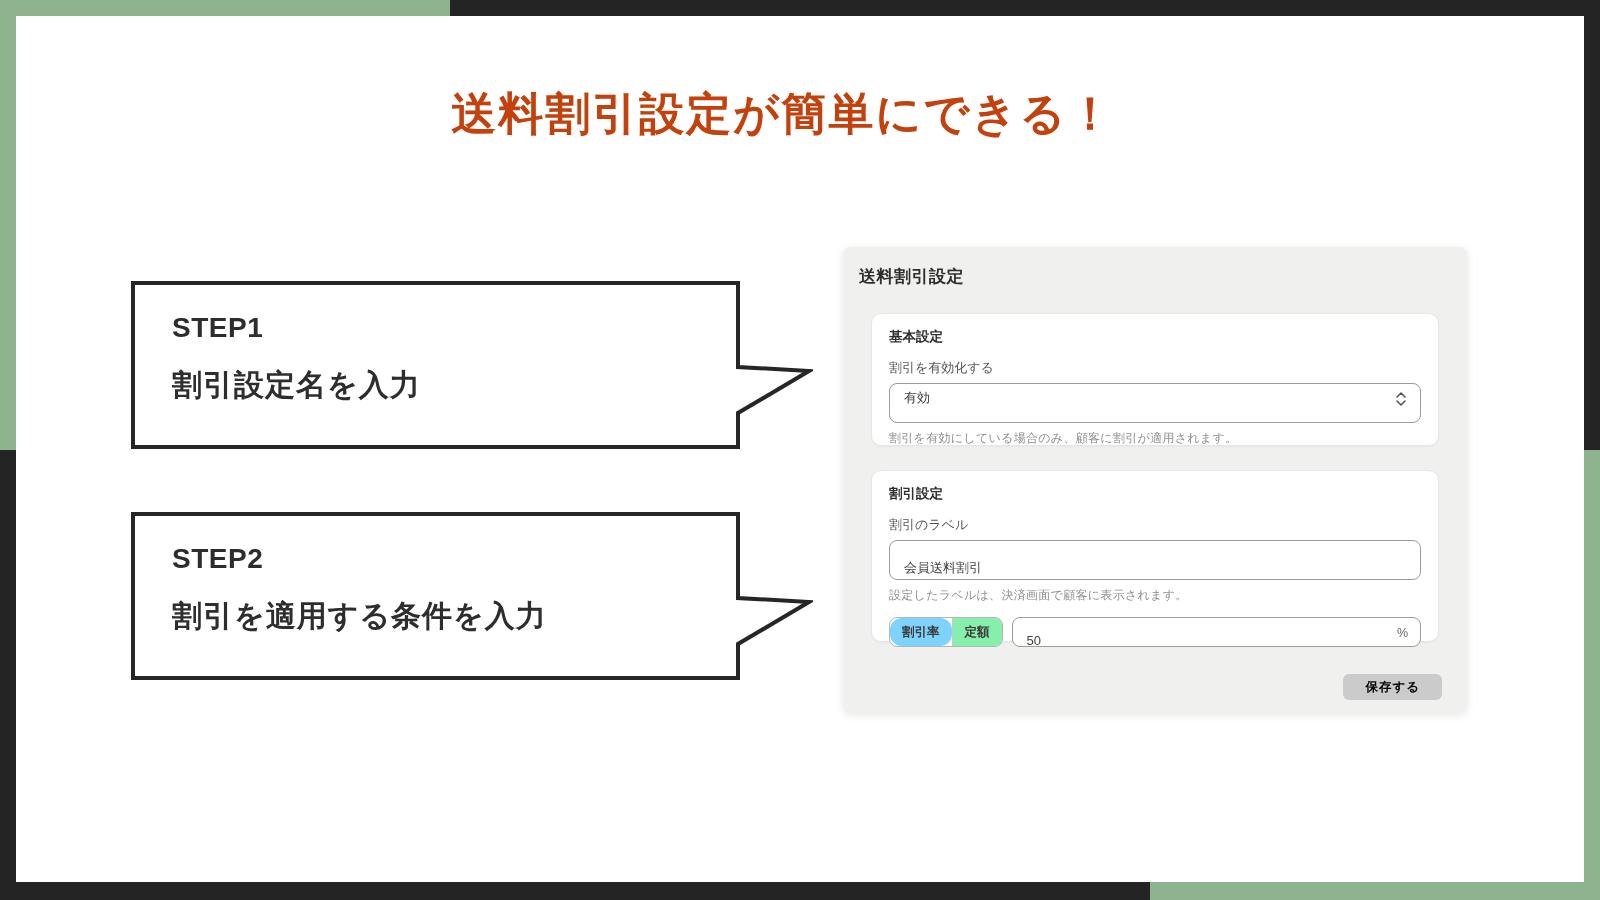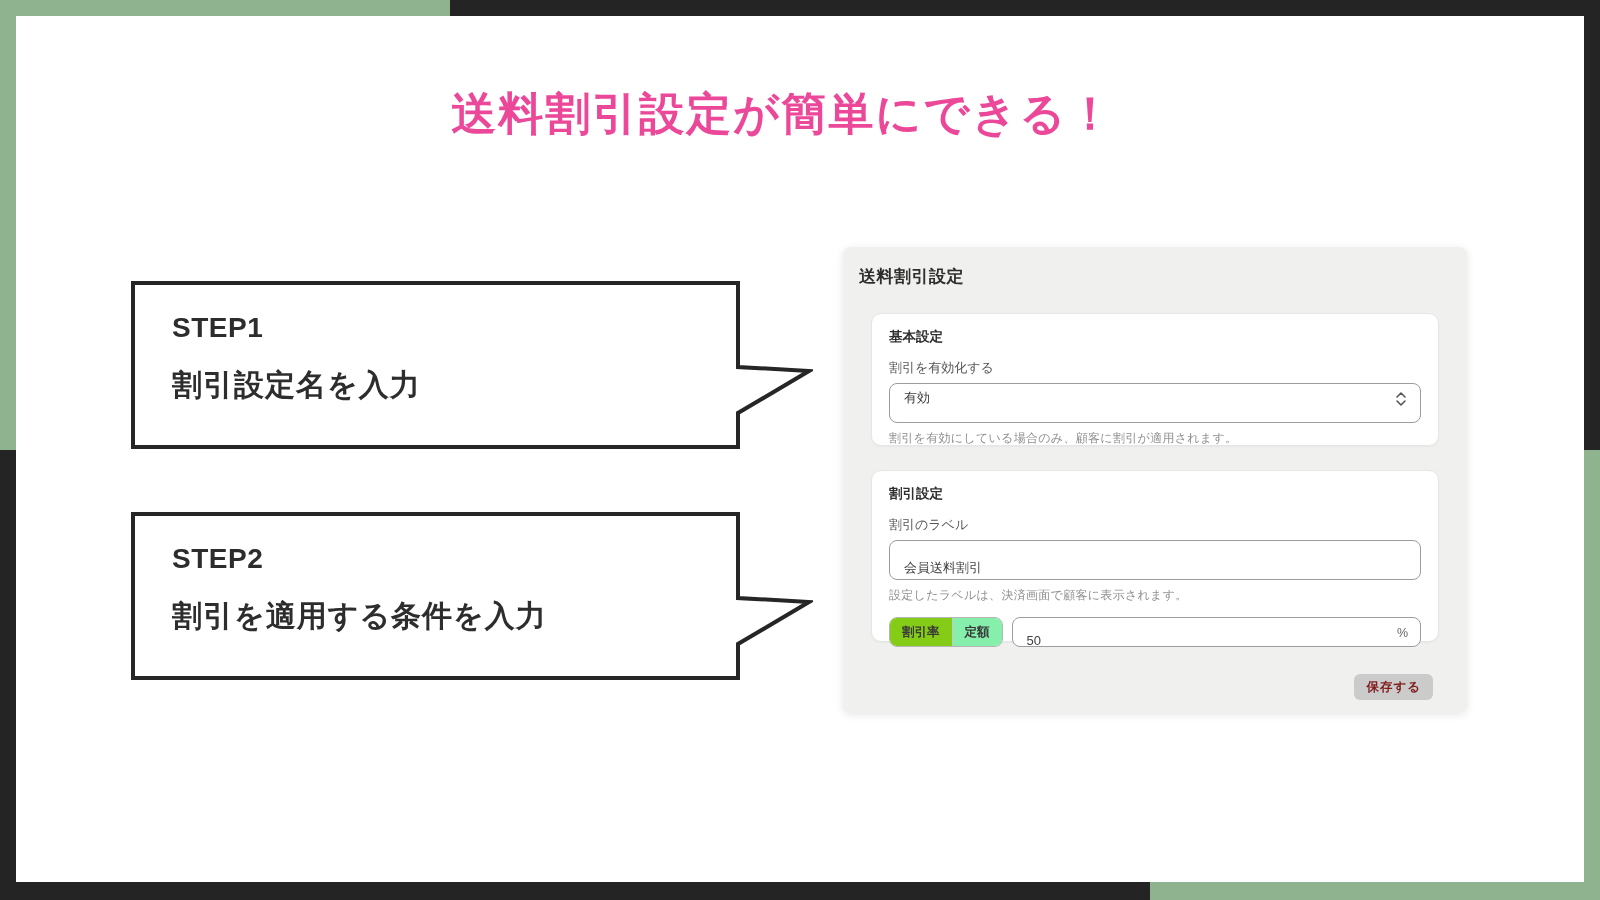--- a/index.html
+++ b/index.html
@@ -26,21 +26,21 @@
   .band-bottom-green { left: 1150px; top: 882px;  width: 450px;  height: 18px; }
 
   
   .main-title {
     position: absolute;
     left: 0; right: 34px; top: 84px;
     text-align: center;
     font-size: 45px;
     font-weight: bold;
     letter-spacing: 2px;
-    color: #ec4899;
+    color: #c2410c;
   }
 
   
   .bubble {
     position: absolute;
     left: 131px;
     width: 682px;
     height: 170px;
   }
   .bubble-step1 { top: 281px; }
@@ -167,44 +167,44 @@
     font-weight: bold;
     color: #3a3a3a;
     line-height: 28px;
     height: 28px;
     padding: 0 12px;
     background: #86efac;
     border: none;
     cursor: pointer;
     font-family: inherit;
   }
-  .segment.selected { background: #84cc16; }
+  .segment.selected { background: #7dd3fc; border-radius: 12px; }
   .segment + .segment { border-left: 1px solid #c9c9c9; }
   .amount-wrap {
     flex: 1 1 auto;
     margin-left: 9px;
     height: 30px;
   }
   .amount-wrap .text-input { padding-right: 34px; }
   .unit-suffix {
     position: absolute;
     right: 12px;
     top: 0;
     line-height: 30px;
     font-size: 12.5px;
     color: #666666;
   }
   .save-button {
     position: absolute;
-    right: 34px;
+    right: 25px;
     bottom: 13px;
     height: 26px;
-    padding: 0 12px;
+    padding: 0 22px;
     background: #cbcbcb;
-    color: #7f1d1d;
+    color: #000000;
     font-size: 12.5px;
     font-weight: bold;
     border: none;
     border-radius: 6px;
     letter-spacing: 1px;
     font-family: inherit;
   }
 </style>
 </head>
 <body>

